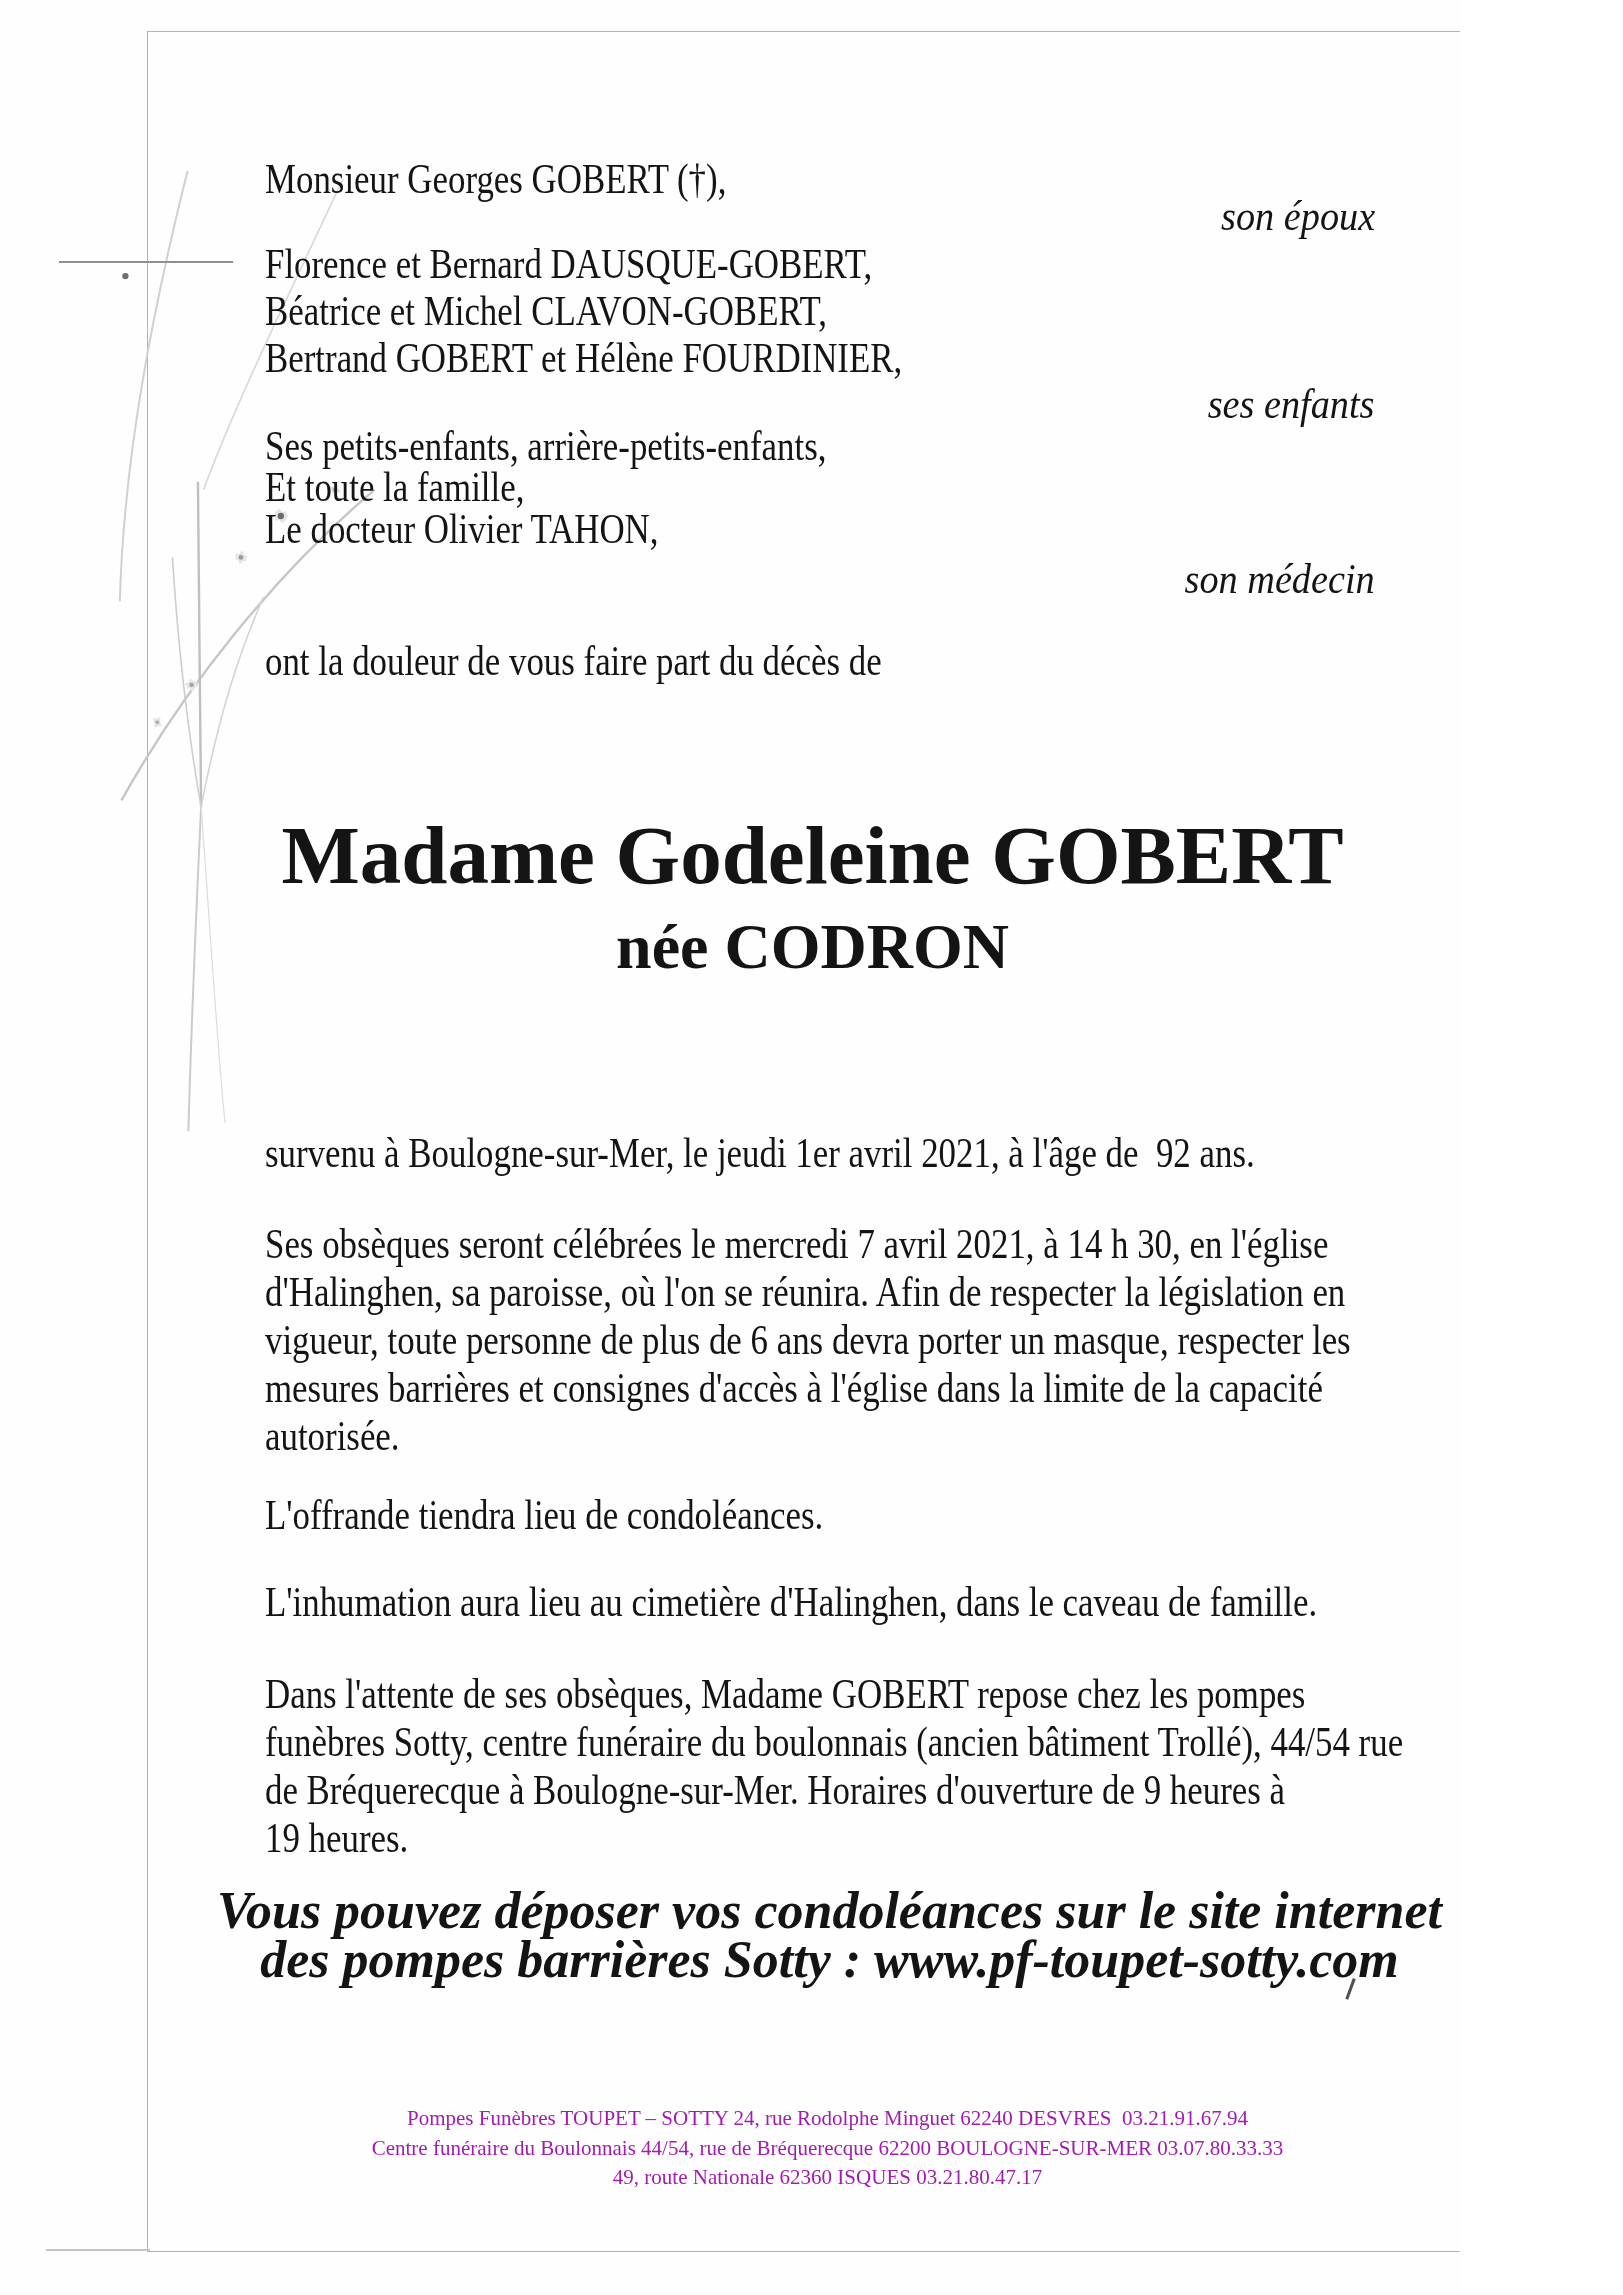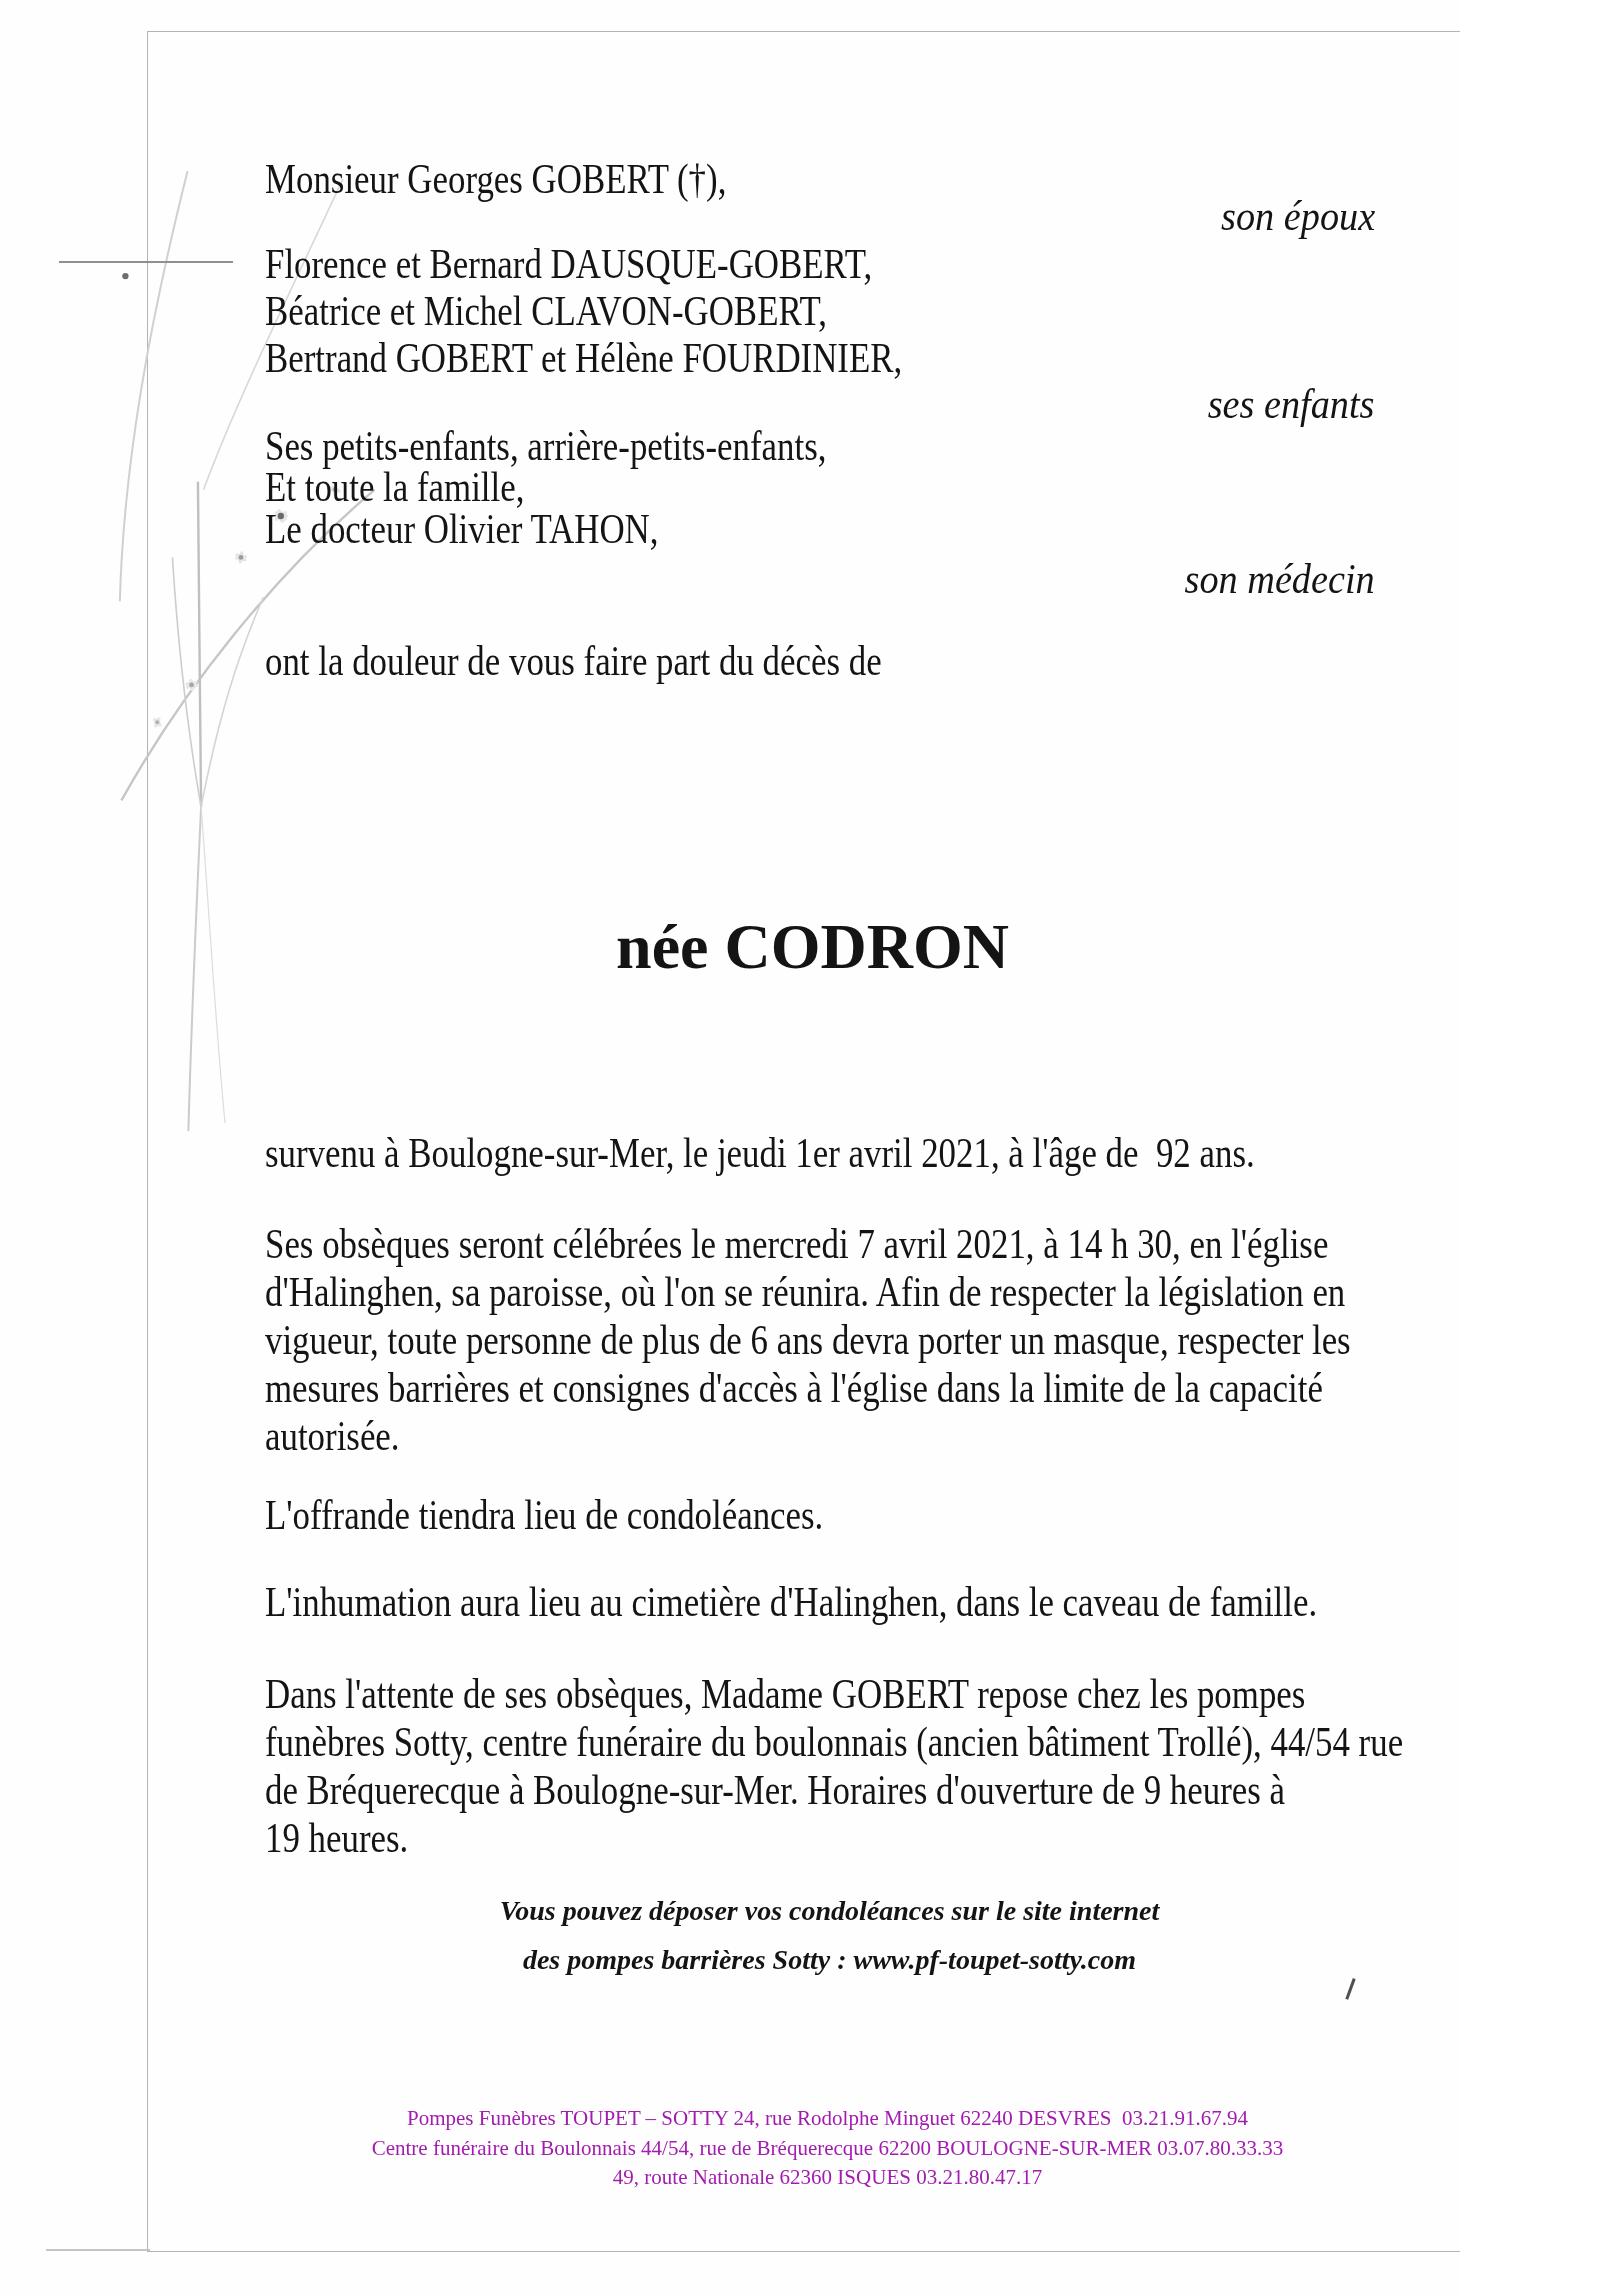--- a/index.html
+++ b/index.html
@@ -30,21 +30,21 @@
     right:85px; font-size:43px; line-height:48px; font-style:italic;
     text-align:right; transform:scaleX(0.89); transform-origin:100% 0;
   }
 
   
   .title-line { left:165px; right:0; text-align:center; font-weight:700; line-height:96px; }
   .title-main { font-size:83px; }
   .title-maiden { font-size:64px; }
 
   
-  .note { left:199px; right:0; top:1886px; text-align:center; font-weight:700; font-style:italic; font-size:28px; line-height:49px; }
+  .note { left:199px; right:0; top:1886px; text-align:center; font-weight:700; font-style:italic; font-size:52px; line-height:49px; }
   .note .ln { white-space:pre; }
 
   
   .footer { left:195px; right:0; top:2104px; text-align:center; font-size:21px; line-height:29.5px; color:#a21caf; }
   .footer .ln { white-space:pre; }
 
   
   .crop-line { position:absolute; left:59px; top:261px; width:174px; height:2.4px; background:#8f8f8f; }
   .stray-mark { position:absolute; left:1349px; top:1978px; width:3.2px; height:22px; background:#4f4f4f; transform:rotate(20deg); }
   .speck-right { position:absolute; left:1596px; top:486px; width:4px; height:4.8px; border-radius:50%; background:#a0a0a0; }
@@ -109,20 +109,21 @@
   <div class="tl body-line" style="top:334px">Bertrand GOBERT et Hélène FOURDINIER,</div>
   <div class="tl role" style="top:380px">ses enfants</div>
 
   <div class="tl body-line" style="top:422px">Ses petits-enfants, arrière-petits-enfants,</div>
   <div class="tl body-line" style="top:463px">Et toute la famille,</div>
   <div class="tl body-line" style="top:505px">Le docteur Olivier TAHON,</div>
   <div class="tl role" style="top:555px">son médecin</div>
 
   <div class="tl body-line" style="top:637px">ont la douleur de vous faire part du décès de</div>
 
+  <div class="tl title-line title-main" style="top:807px">Madame Godeleine GOBERT</div>
   <div class="tl title-line title-maiden" style="top:899px">née CODRON</div>
 
   <div class="tl body-line" style="top:1129px">survenu à Boulogne-sur-Mer, le jeudi 1er avril 2021, à l'âge de  92 ans.</div>
 
   <div class="abs para" style="top:1220px">
     <div class="ln">Ses obsèques seront célébrées le mercredi 7 avril 2021, à 14 h 30, en l'église</div>
     <div class="ln">d'Halinghen, sa paroisse, où l'on se réunira. Afin de respecter la législation en</div>
     <div class="ln">vigueur, toute personne de plus de 6 ans devra porter un masque, respecter les</div>
     <div class="ln">mesures barrières et consignes d'accès à l'église dans la limite de la capacité</div>
     <div class="ln">autorisée.</div>

